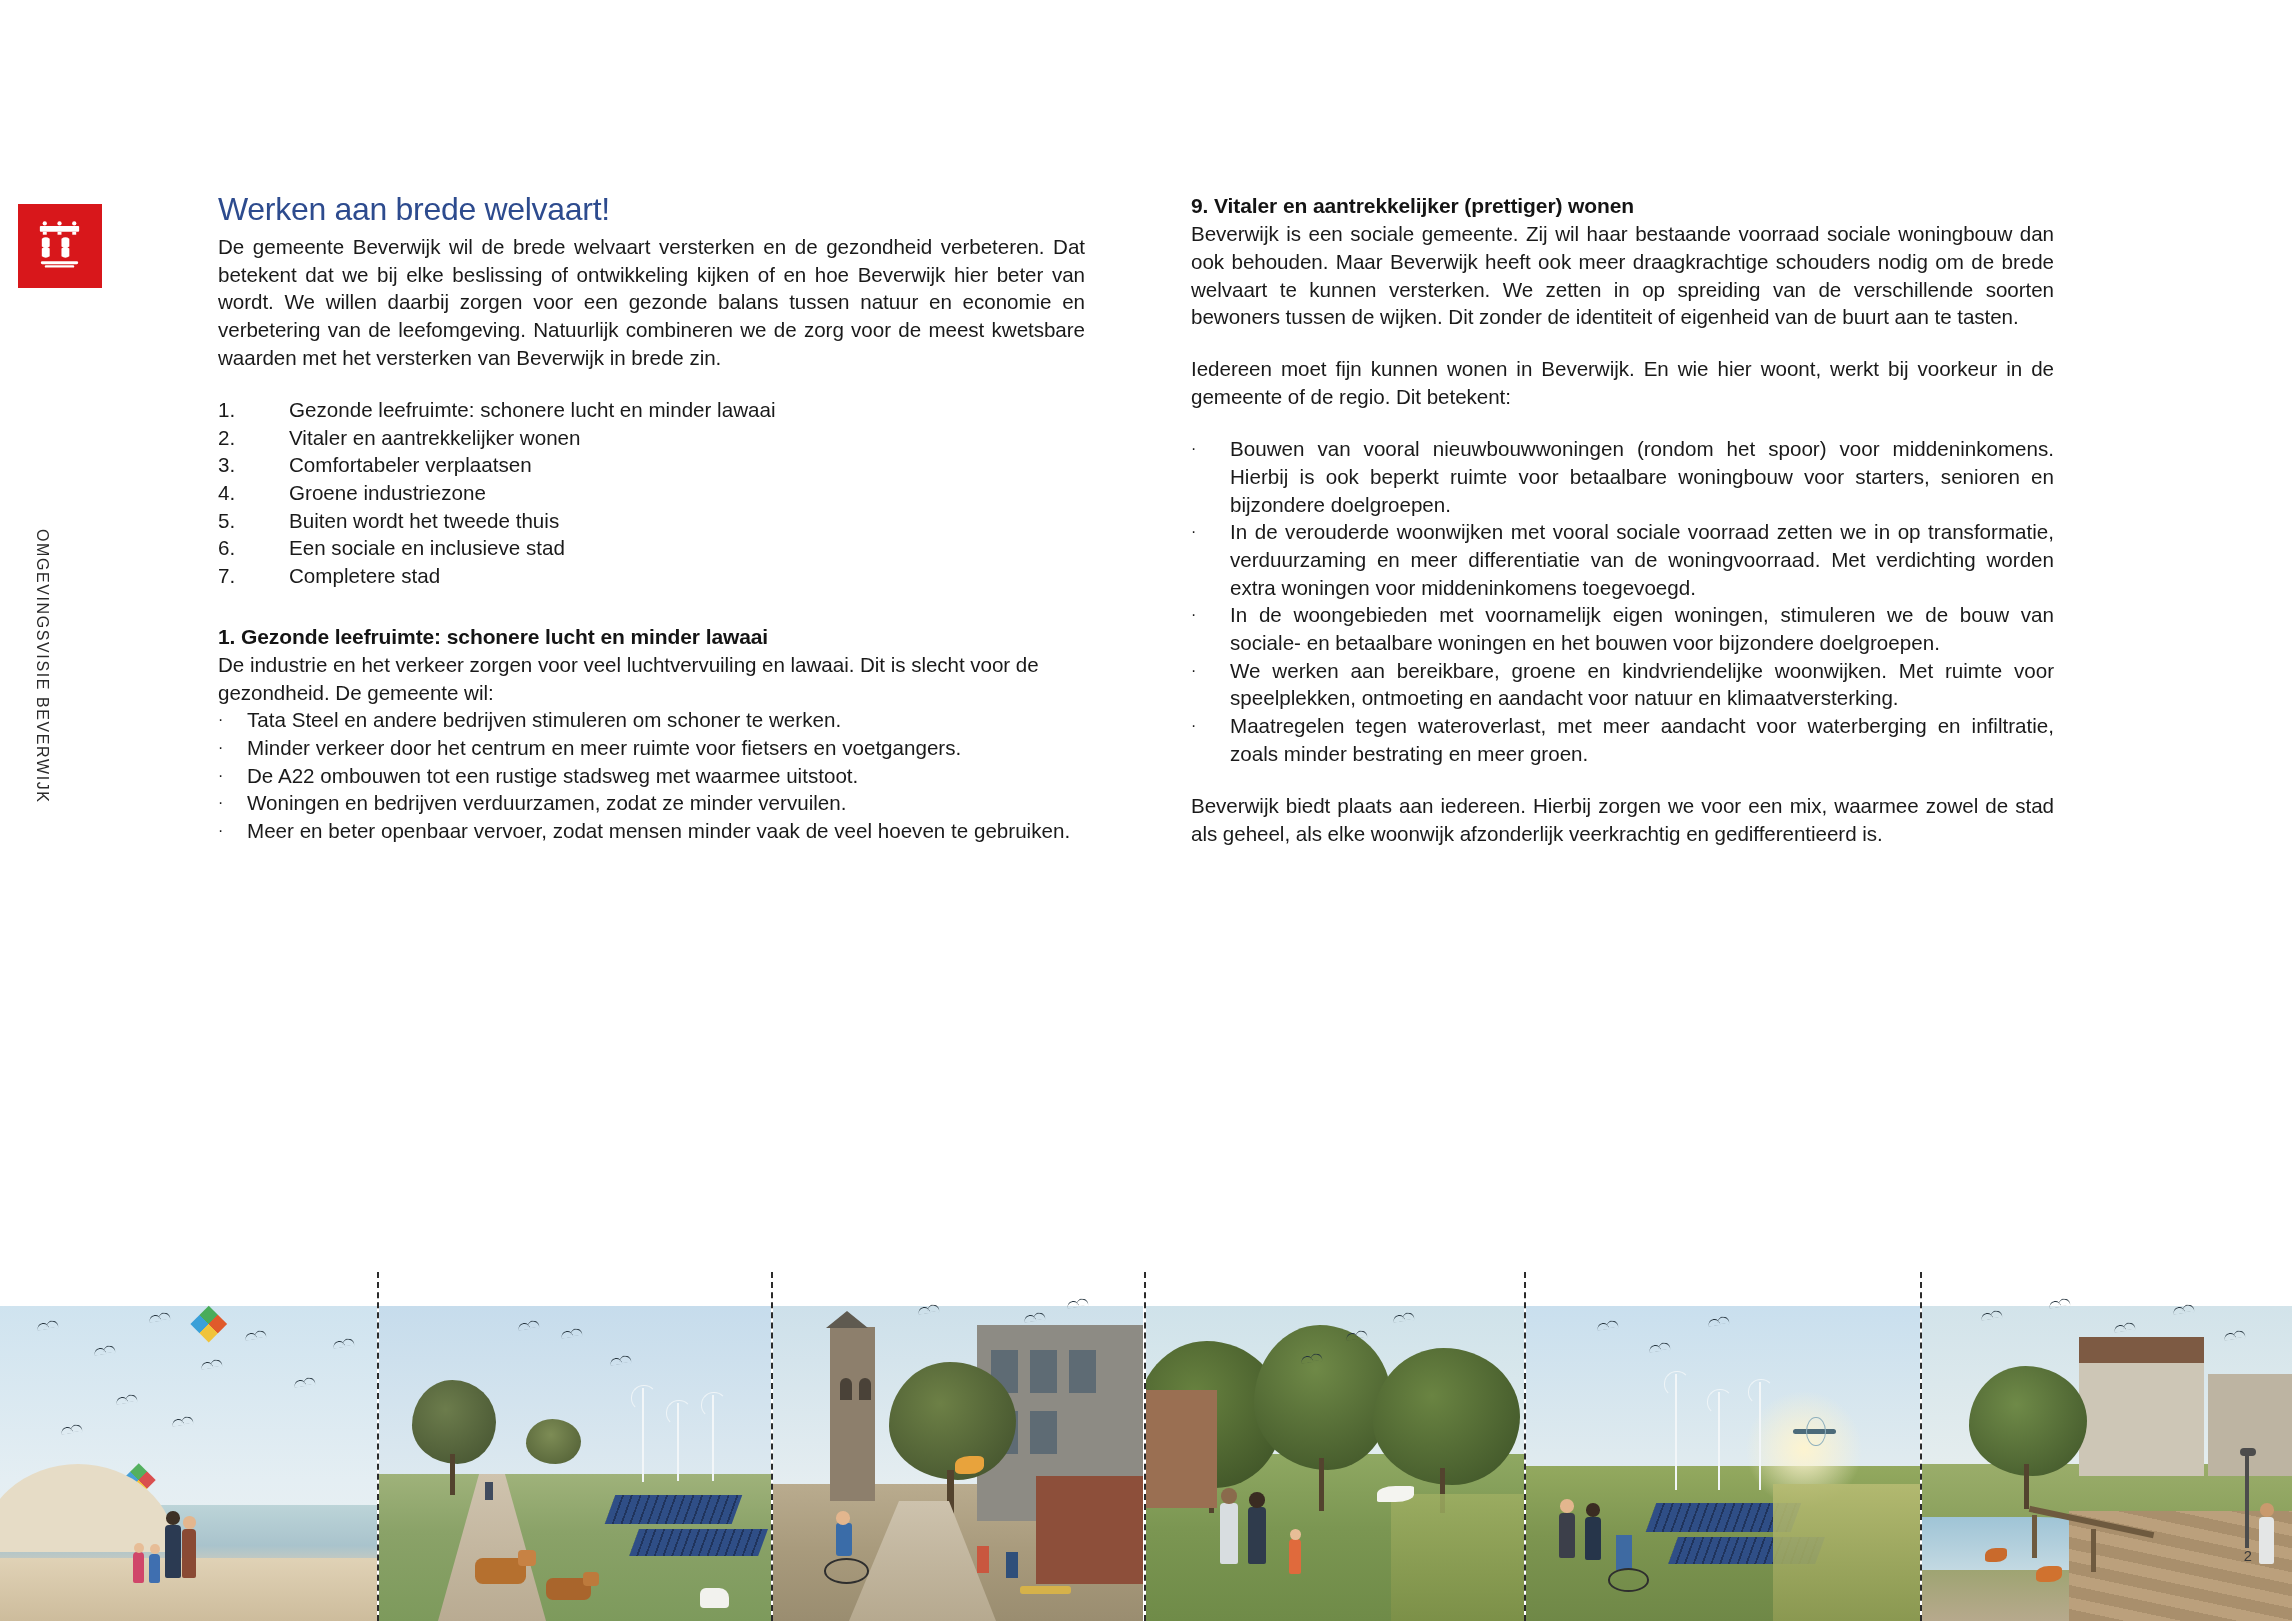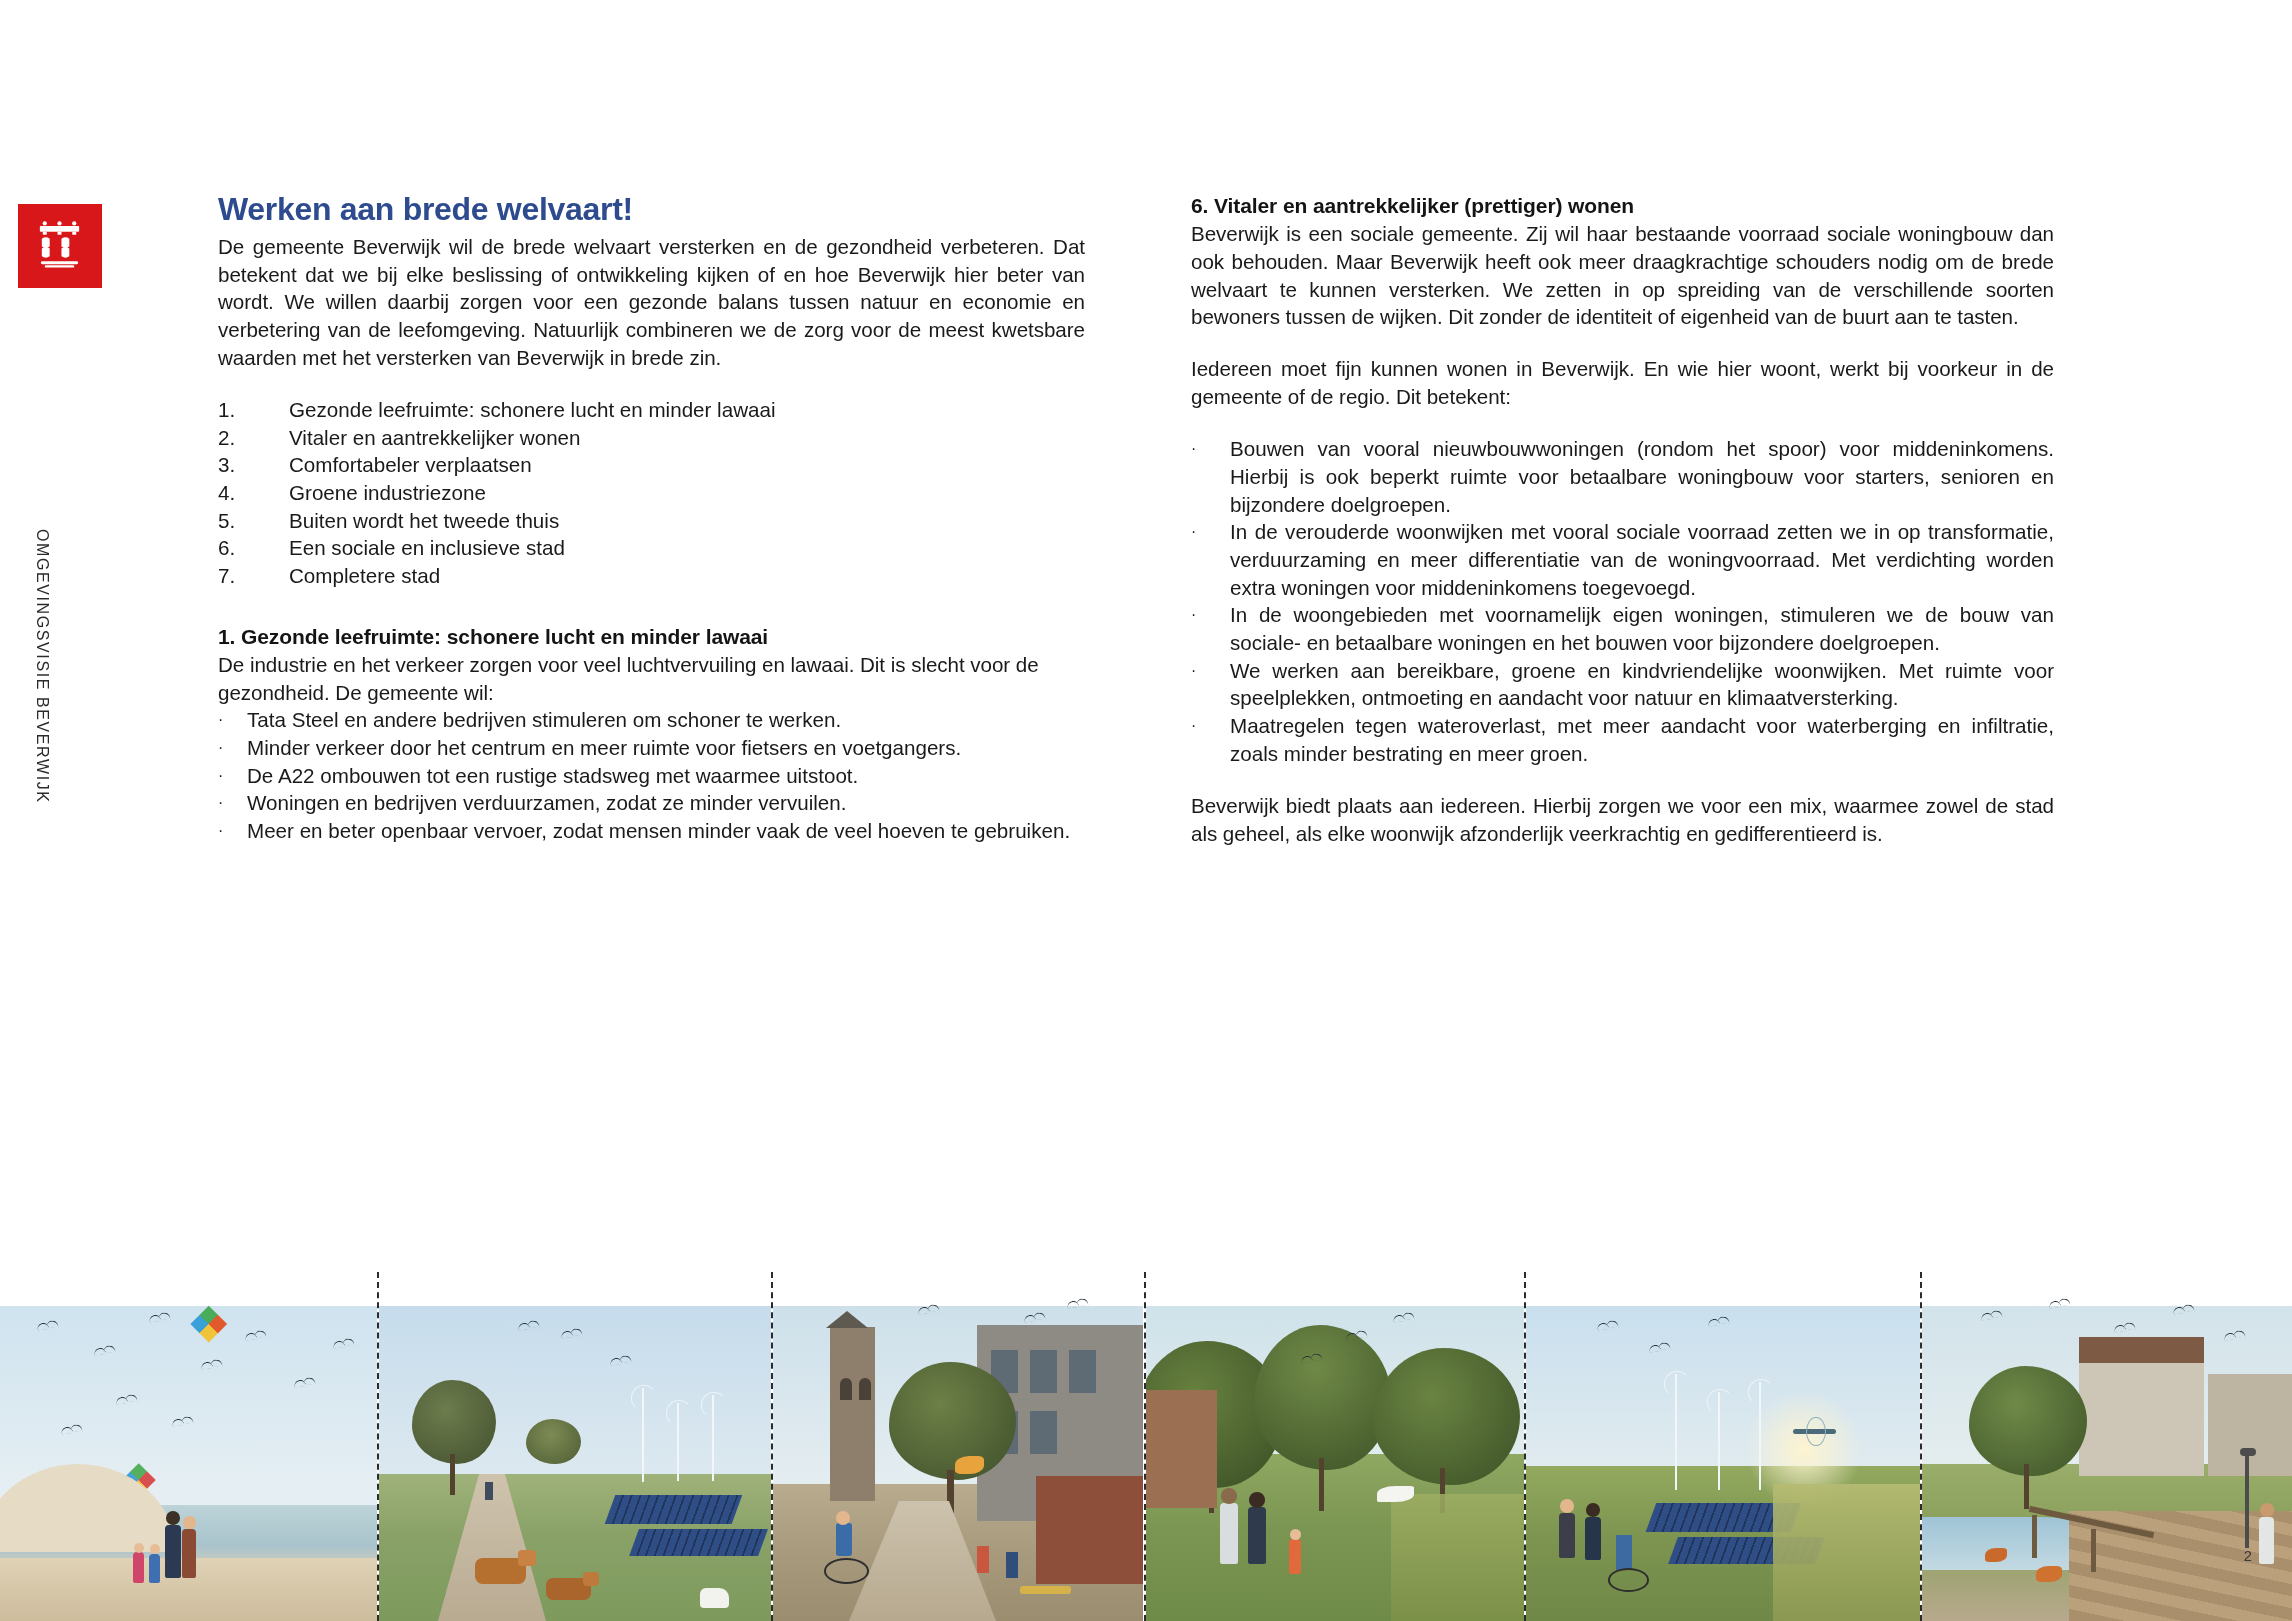--- a/index.html
+++ b/index.html
@@ -56,21 +56,21 @@
   .col {
     position: absolute;
     top: 192px;
   }
   .col-left  { left: 218px;  width: 867px; }
   .col-right { left: 1191px; width: 863px; }
 
   .title-blue {
     color: #2d4b8e;
     font-size: 32px;
-    font-weight: bold;
+    font-weight: normal;
     letter-spacing: -0.3px;
     margin: 0 0 5.9px 0;
     line-height: 1.1;
   }
 
   .h-sub {
     font-size: 21px;
     font-weight: bold;
     color: #141414;
     margin: 0;
@@ -336,21 +336,21 @@
       </li>
       <li>
         <span class="dot">·</span>
         <span class="txt">Meer en beter openbaar vervoer, zodat mensen minder vaak de veel hoeven te gebruiken.</span>
       </li>
     </ul>
   </div>
 
   <div class="col col-right">
 
-    <h2 class="h-sub">6. Vitaler en aantrekkelijker (prettiger) wonen</h2>
+    <h2 class="h-sub">9. Vitaler en aantrekkelijker (prettiger) wonen</h2>
 
     <p class="body">Beverwijk is een sociale gemeente. Zij wil haar bestaande voorraad sociale woningbouw dan ook behouden. Maar Beverwijk heeft ook meer draagkrachtige schouders nodig om de brede welvaart te kunnen versterken. We zetten in op spreiding van de verschillende soorten bewoners tussen de wijken. Dit zonder de identiteit of eigenheid van de buurt aan te tasten.</p>
 
     <div class="gap-md"></div>
 
     <p class="body">Iedereen moet fijn kunnen wonen in Beverwijk. En wie hier woont, werkt bij voorkeur in de gemeente of de regio. Dit betekent:</p>
 
     <div class="gap-md"></div>
 
     <ul class="bullets just wide">

